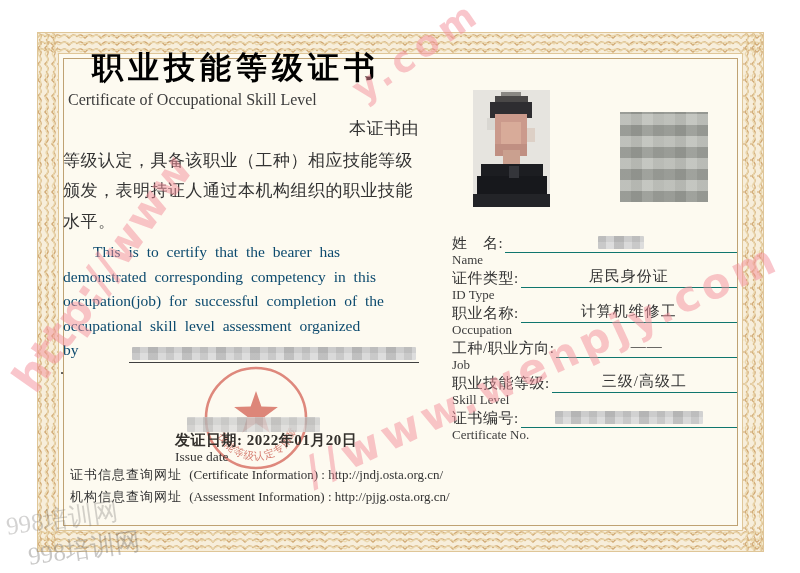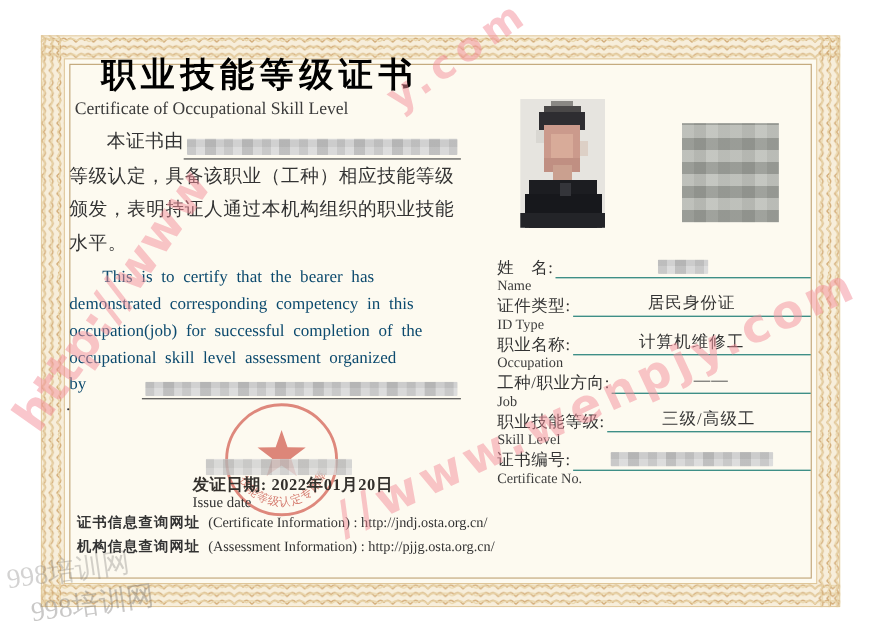--- a/index.html
+++ b/index.html
@@ -9,21 +9,21 @@
   .frame{position:absolute;left:37px;top:32px;}
   
   .cert-title{position:absolute;left:68px;top:47px;width:336px;text-align:center;
               font-size:31px;font-weight:700;letter-spacing:5px;color:#000000;}
   .cert-sub{position:absolute;left:68px;top:91px;width:336px;
             font-size:16px;color:#3c3c3c;}
   
   .zh-para{position:absolute;left:63px;top:114px;width:356px;font-size:17px;
            line-height:30.5px;letter-spacing:.5px;color:#333;}
   .zh-line{white-space:nowrap;}
-  .line-flex{display:flex;align-items:flex-end;}
+  .line-flex{display:flex;align-items:flex-end;flex-direction:column;}
   .indent-zh{padding-left:34px;}
   .u-line{display:inline-block;position:relative;flex:1;height:24px;
           border-bottom:1.5px solid #3f3f3f;}
   .u-line .pixel-blur{position:absolute;left:3px;right:3px;bottom:3px;height:15px;}
   
   .en-para{position:absolute;left:63px;top:240px;width:356px;font-size:15.5px;
            line-height:24.5px;color:#0c4a6e;word-spacing:4px;}
   .en-indent{text-indent:30px;}
   .by-line{display:flex;align-items:flex-end;gap:44px;}
   .by-line .by-prefix{margin-right:6px;}
@@ -32,21 +32,21 @@
   .stray-dot{position:absolute;left:60px;top:360px;font-size:16px;color:#333;}
   
   .stamp{position:absolute;left:198px;top:364px;opacity:.85;}
   .stamp-blur{position:absolute;left:187px;top:417px;width:133px;height:15px;opacity:.8;}
   
   .issue-zh{position:absolute;left:175px;top:431px;font-size:15px;font-weight:700;
             letter-spacing:.5px;color:#33302c;}
   .issue-en{position:absolute;left:175px;top:449px;font-size:13.5px;color:#333;}
   .q-row{position:absolute;left:70px;font-size:13px;white-space:nowrap;color:#333;}
   .q-row.r1{top:466px;} .q-row.r2{top:488px;}
-  .q-zh{display:inline-block;width:116px;letter-spacing:1px;font-weight:bold;}
+  .q-zh{display:inline-block;width:116px;letter-spacing:1px;}
   
   .photo{position:absolute;left:473px;top:90px;}
   .qr{position:absolute;left:620px;top:112px;width:88px;height:90px;
       background:
        repeating-linear-gradient(0deg, rgba(125,128,122,.5) 0 11px, rgba(198,200,194,.5) 11px 22px),
        repeating-linear-gradient(90deg,#b7b9b4 0 11px,#a3a5a0 11px 22px,#c3c5c0 22px 33px,#adafaa 33px 44px);}
   
   .fields{position:absolute;left:452px;top:232px;width:285px;}
   .field{height:35px;}
   .f-line{display:flex;align-items:flex-end;height:21px;}

